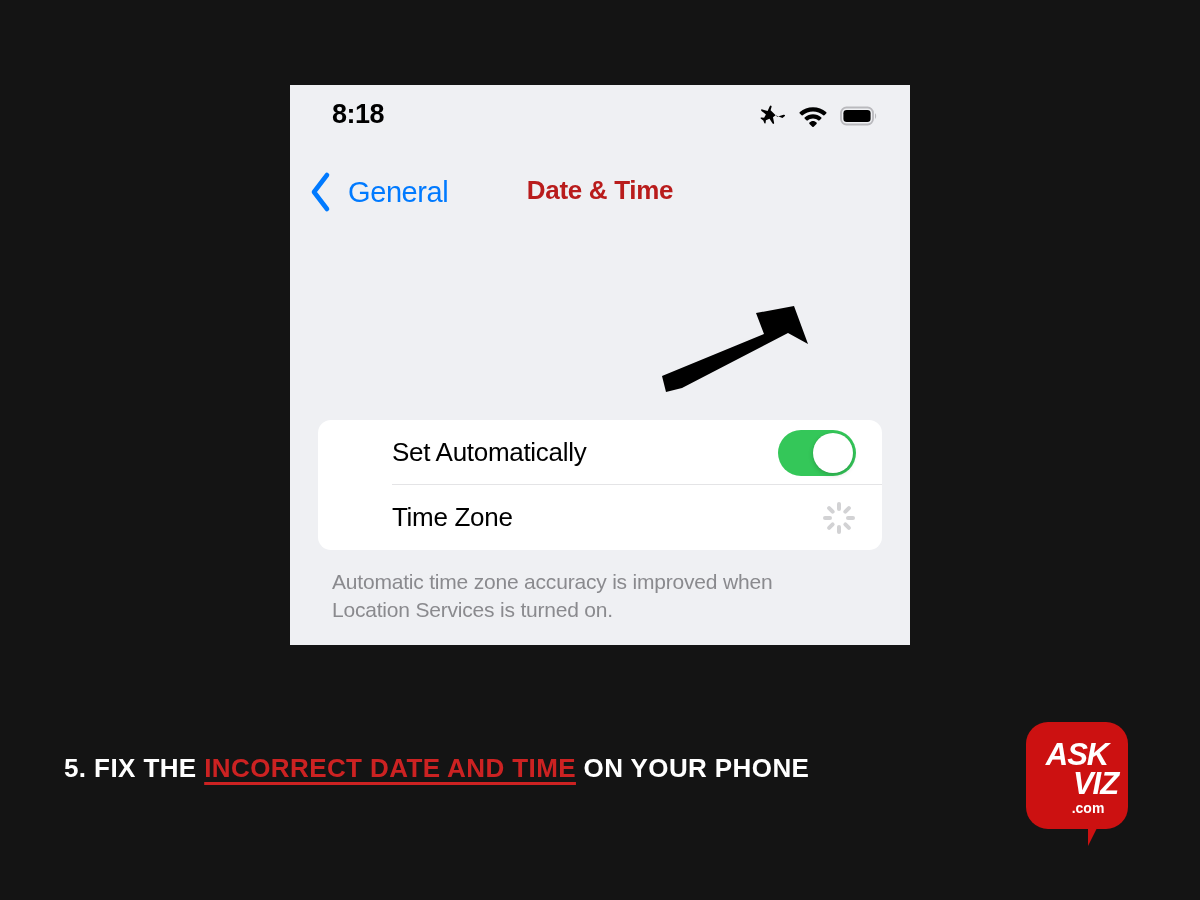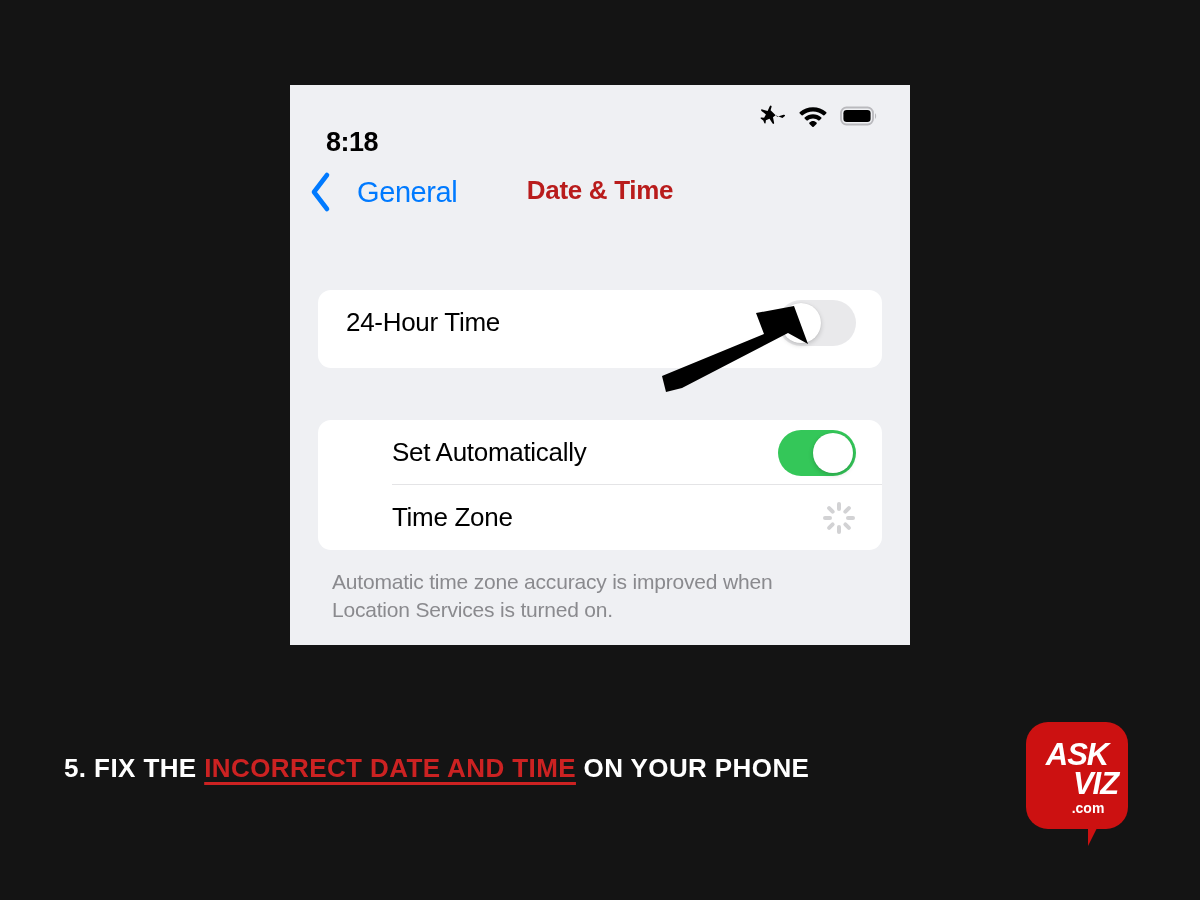--- a/index.html
+++ b/index.html
@@ -17,36 +17,35 @@
     width:620px; height:560px;
     background:#eff0f3;
     overflow:hidden;
   }
 
   
   .statusbar {
     position:absolute; left:0; top:0; width:100%; height:62px;
   }
   .status-time {
-    position:absolute; left:36px; top:14px;
+    position:absolute; left:42px; top:14px;
     font-size:27px; font-weight:bold; color:#000;
     letter-spacing:-0.5px;
-    margin-top:28px;
   }
   .status-icons {
     position:absolute; right:32px; top:19px;
     display:flex; align-items:center; gap:13px;
   }
   .ic { display:block; }
 
   
   .navbar { position:absolute; left:0; top:62px; width:100%; height:105px; }
   .back-btn {
     position:absolute; left:18px; top:24px;
-    display:flex; align-items:center; gap:25px;
+    display:flex; align-items:center; gap:16px;
     cursor:pointer;
   }
   .back-label {
     font-size:29px; color:#007aff; letter-spacing:-0.4px;
   }
   .nav-title {
     position:absolute; left:0; right:0; top:28px;
     text-align:center;
     font-size:26px; font-weight:bold; color:#b91c1c;
     letter-spacing:-0.3px;
@@ -175,28 +174,20 @@
     <div class="navbar">
       <div class="back-btn">
         <svg width="24" height="42" viewBox="0 0 24 42">
           <path d="M19 4 L6 21 L19 38" fill="none" stroke="#007aff" stroke-width="4.6" stroke-linecap="round" stroke-linejoin="round"></path>
         </svg>
         <span class="back-label">General</span>
       </div>
       <div class="nav-title">Date &amp; Time</div>
     </div>
 
-    <div class="group" id="group-24h">
-      <div class="row">
-        <span class="row-label">24-Hour Time</span>
-        <span class="toggle off">
-          <span class="knob"></span>
-        </span>
-      </div>
-    </div>
 
     <div class="group" id="group-auto">
       <div class="row">
         <span class="row-label">Set Automatically</span>
         <span class="toggle on">
           <span class="knob"></span>
         </span>
         <span class="divider"></span>
       </div>
       <div class="row">

